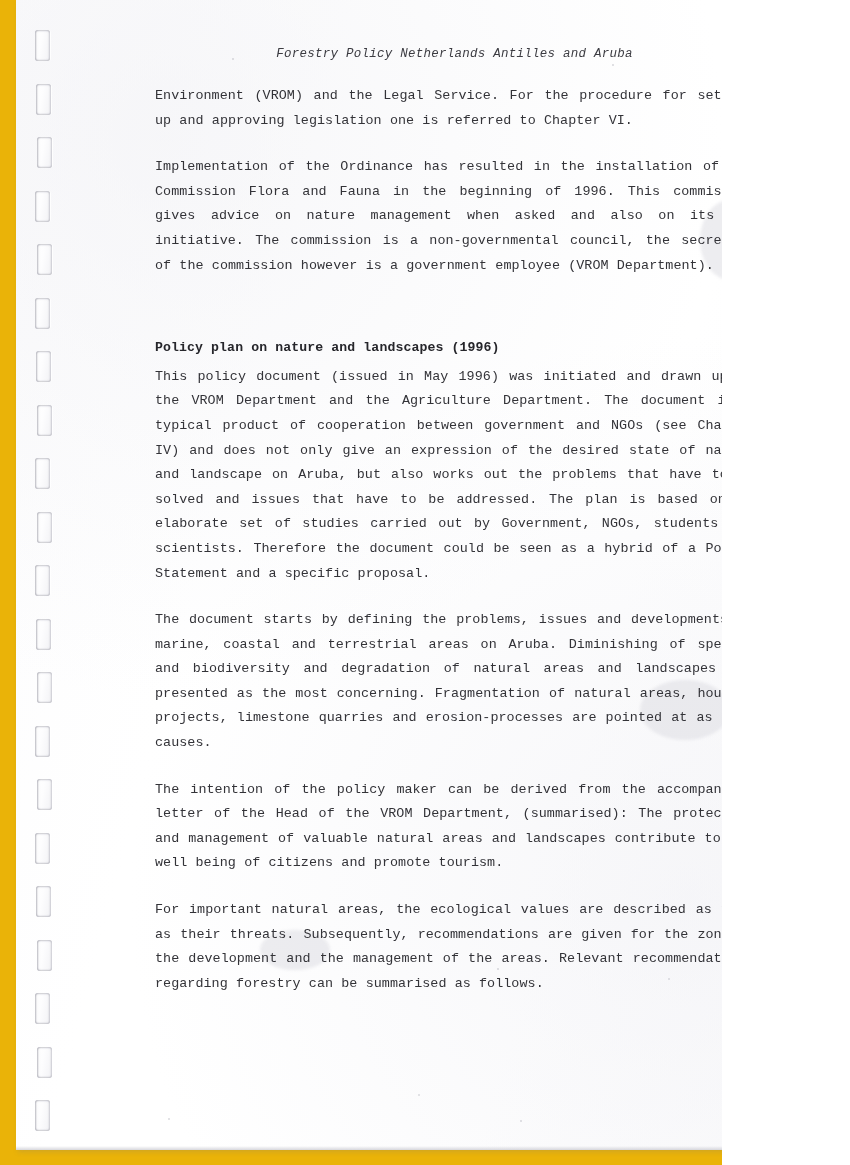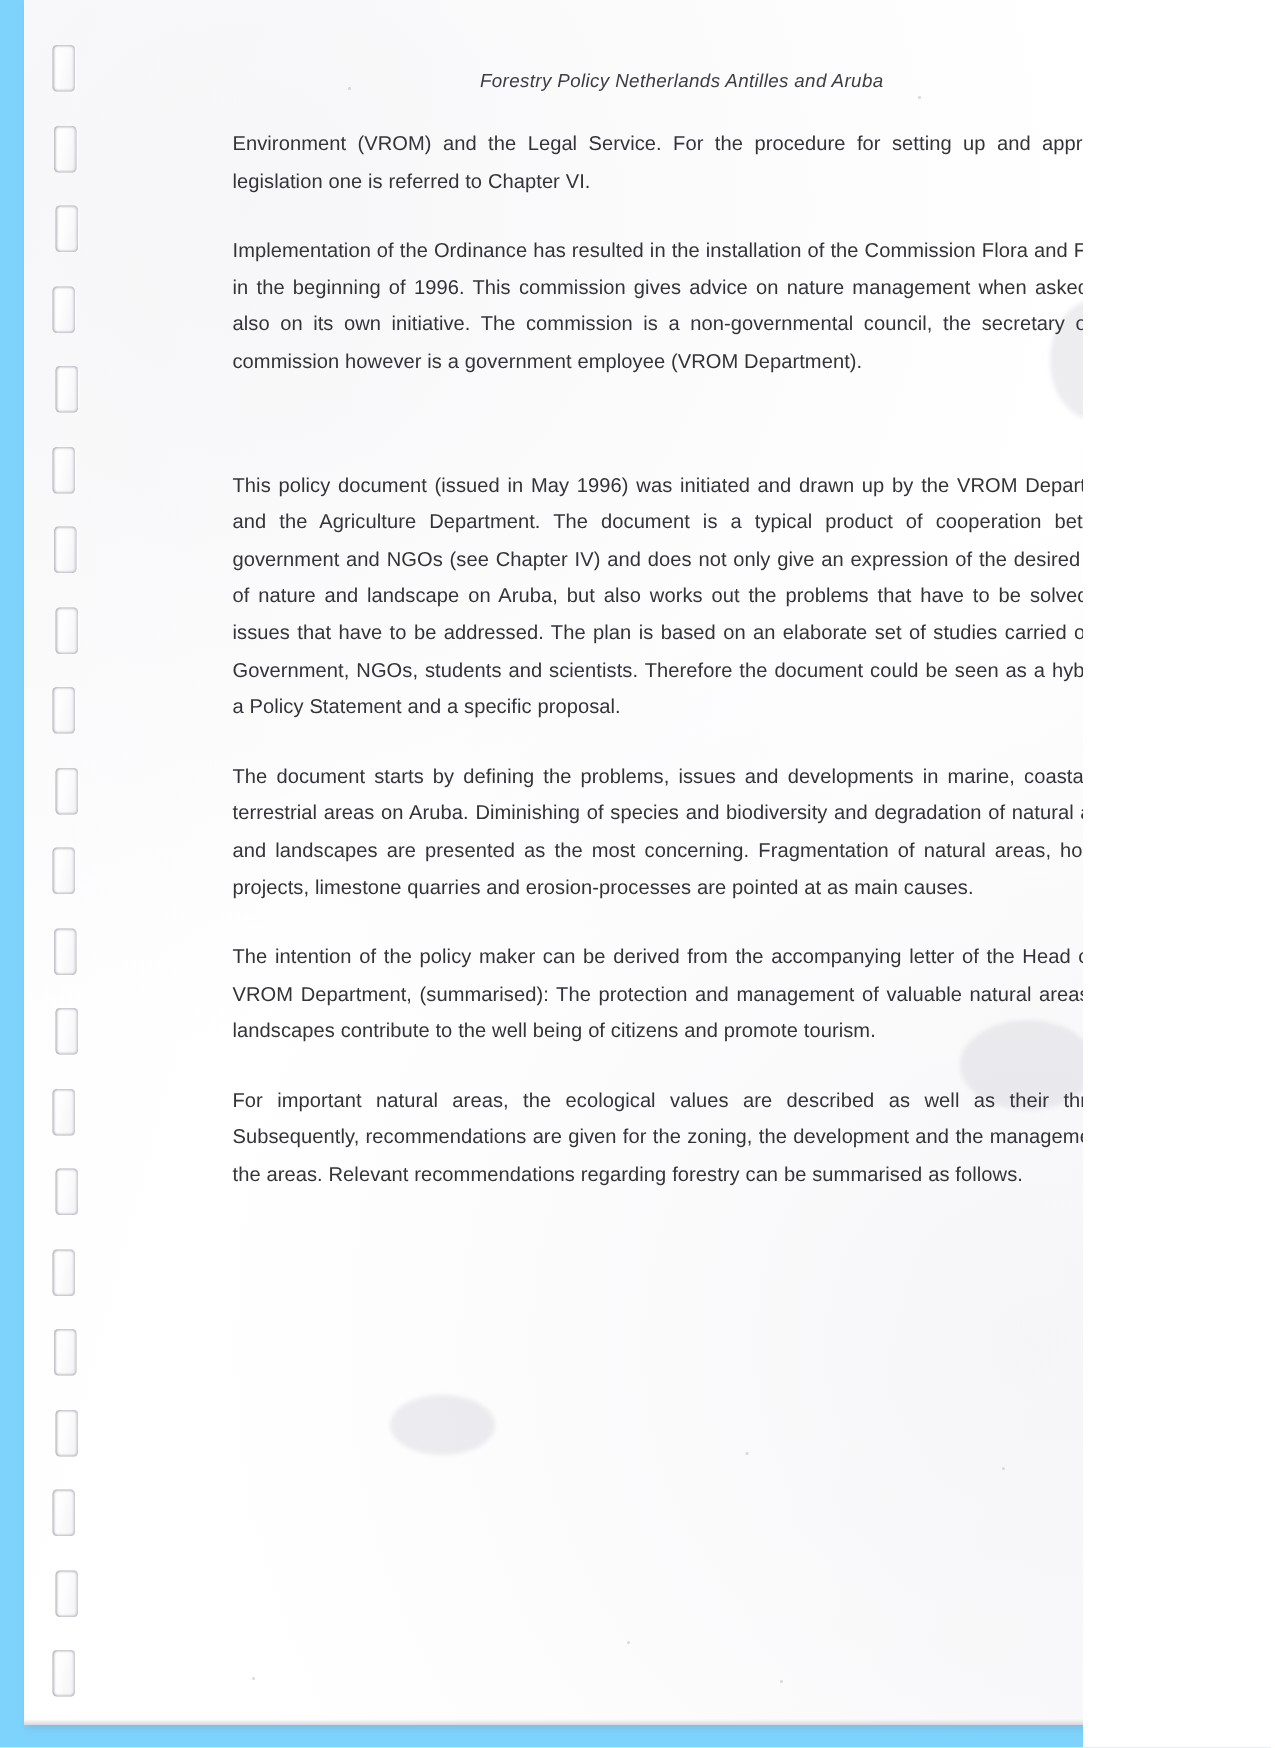--- a/index.html
+++ b/index.html
@@ -13,22 +13,23 @@
     height: 1165px;
     overflow: hidden;
     font-family: "Liberation Sans", sans-serif;
   }
 
   
   #scan {
     position: relative;
     width: 722px;
     height: 1165px;
-    background: #7dd3fc;
+    background: #eab308;
     overflow: hidden;
+    font-family: Liberation Mono, monospace;
   }
 
   
   .paper {
     position: absolute;
     left: 16px;
     top: 0px;
     width: 822px;
     height: 1150px;
     background:
@@ -203,20 +204,21 @@
 
     <div class="body-block">
 
       <p class="para tight-top">Environment (VROM) and the Legal Service. For the procedure for setting up and approving legislation one is referred to Chapter VI.</p>
 
       <p class="para">Implementation of the Ordinance has resulted in the installation of the Commission Flora and Fauna in the beginning of 1996. This commission gives advice on nature management when asked and also on its own initiative. The commission is a non-governmental council, the secretary of the commission however is a government employee (VROM Department).</p>
 
 
       <div class="gap-before-heading"></div>
 
+      <p class="section-heading">Policy plan on nature and landscapes (1996)</p>
 
       <p class="para">This policy document (issued in May 1996) was initiated and drawn up by the VROM Department and the Agriculture Department. The document is a typical product of cooperation between government and NGOs (see Chapter IV) and does not only give an expression of the desired state of nature and landscape on Aruba, but also works out the problems that have to be solved and issues that have to be addressed. The plan is based on an elaborate set of studies carried out by Government, NGOs, students and scientists. Therefore the document could be seen as a hybrid of a Policy Statement and a specific proposal.</p>
 
       <p class="para">The document starts by defining the problems, issues and developments in marine, coastal and terrestrial areas on Aruba. Diminishing of species and biodiversity and degradation of natural areas and landscapes are presented as the most concerning. Fragmentation of natural areas, housing projects, limestone quarries and erosion-processes are pointed at as main causes.</p>
 
       <p class="para">The intention of the policy maker can be derived from the accompanying letter of the Head of the VROM Department, (summarised): The protection and management of valuable natural areas and landscapes contribute to the well being of citizens and promote tourism.</p>
 
       <p class="para">For important natural areas, the ecological values are described as well as their threats. Subsequently, recommendations are given for the zoning, the development and the management of the areas. Relevant recommendations regarding forestry can be summarised as follows.</p>
 
     </div>

